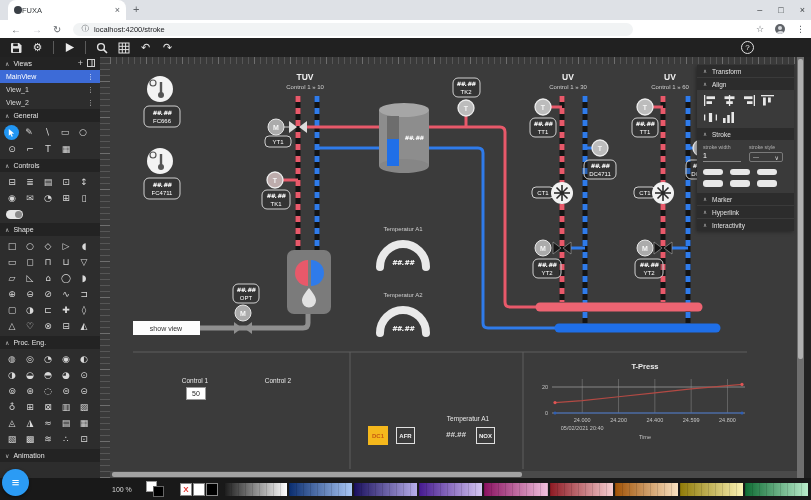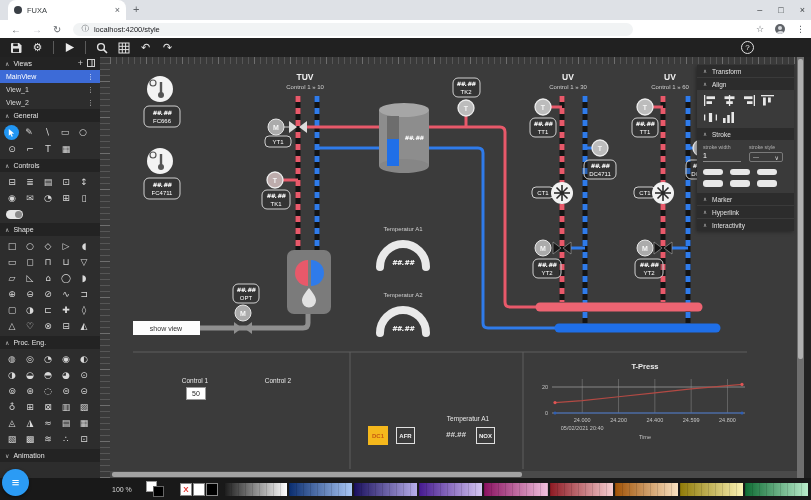--- a/index.html
+++ b/index.html
@@ -2,21 +2,21 @@
 <html><head>
 <meta charset="utf-8">
 <style>
   * { margin:0; padding:0; box-sizing:border-box; }
   html,body { background:#111; }
   body { font-family:"Liberation Sans","DejaVu Sans",sans-serif; }
   .screen { position:relative; width:811px; height:500px; overflow:hidden; background:#2d2d2d; }
 
   
   .tabstrip { position:absolute; left:0; top:0; width:811px; height:20px; background:#dee1e6; }
-  .tab { position:absolute; left:8px; top:0; width:118px; height:20px; background:#fff; border-radius:8px 8px 0 0; display:flex; align-items:center; padding:0 6px; gap:5px; }
+  .tab { position:absolute; left:8px; top:0; width:118px; height:20px; background:#fff; border-radius:8px 8px 0 0; display:flex; align-items:center; padding:0 6px; }
   .tab-fav { width:8px; height:8px; border-radius:50%; background:#3a3f46; flex:none; }
   .tab-title { font-size:7.5px; color:#3c4043; flex:1; }
   .tab-x { font-size:9px; color:#5f6368; }
   .newtab { position:absolute; left:133px; top:3px; font-size:11px; color:#5f6368; }
   .winbtns { position:absolute; right:6px; top:0; height:20px; display:flex; gap:16px; align-items:center; color:#3c4043; font-size:9px; }
   .addrbar { position:absolute; left:0; top:20px; width:811px; height:18px; background:#fff; display:flex; align-items:center; }
   .nav-ic { font-size:10px; color:#5f6368; margin-left:11px; }
   .nav-ic.dis { color:#b9bcc1; }
   .omnibox { margin-left:12px; width:560px; height:13px; background:#f1f3f4; border-radius:7px; display:flex; align-items:center; padding:0 8px; gap:5px; }
   .omni-info { font-size:7.5px; color:#5f6368; }
@@ -140,21 +140,21 @@
       <span>□</span>
       <span>×</span>
     </div>
   </div>
   <div class="addrbar">
     <span class="nav-ic">←</span>
     <span class="nav-ic dis">→</span>
     <span class="nav-ic">↻</span>
     <div class="omnibox">
       <span class="omni-info">ⓘ</span>
-      <span class="omni-url">localhost:4200/style</span>
+      <span class="omni-url">localhost:4200/stroke</span>
     </div>
   </div>
   <div class="addr-right">
     <span class="ic">☆</span>
     <span class="avatar"></span>
     <span class="ic">⋮</span>
   </div>
 
   <div class="app-toolbar">
     <span class="tb-ic">

